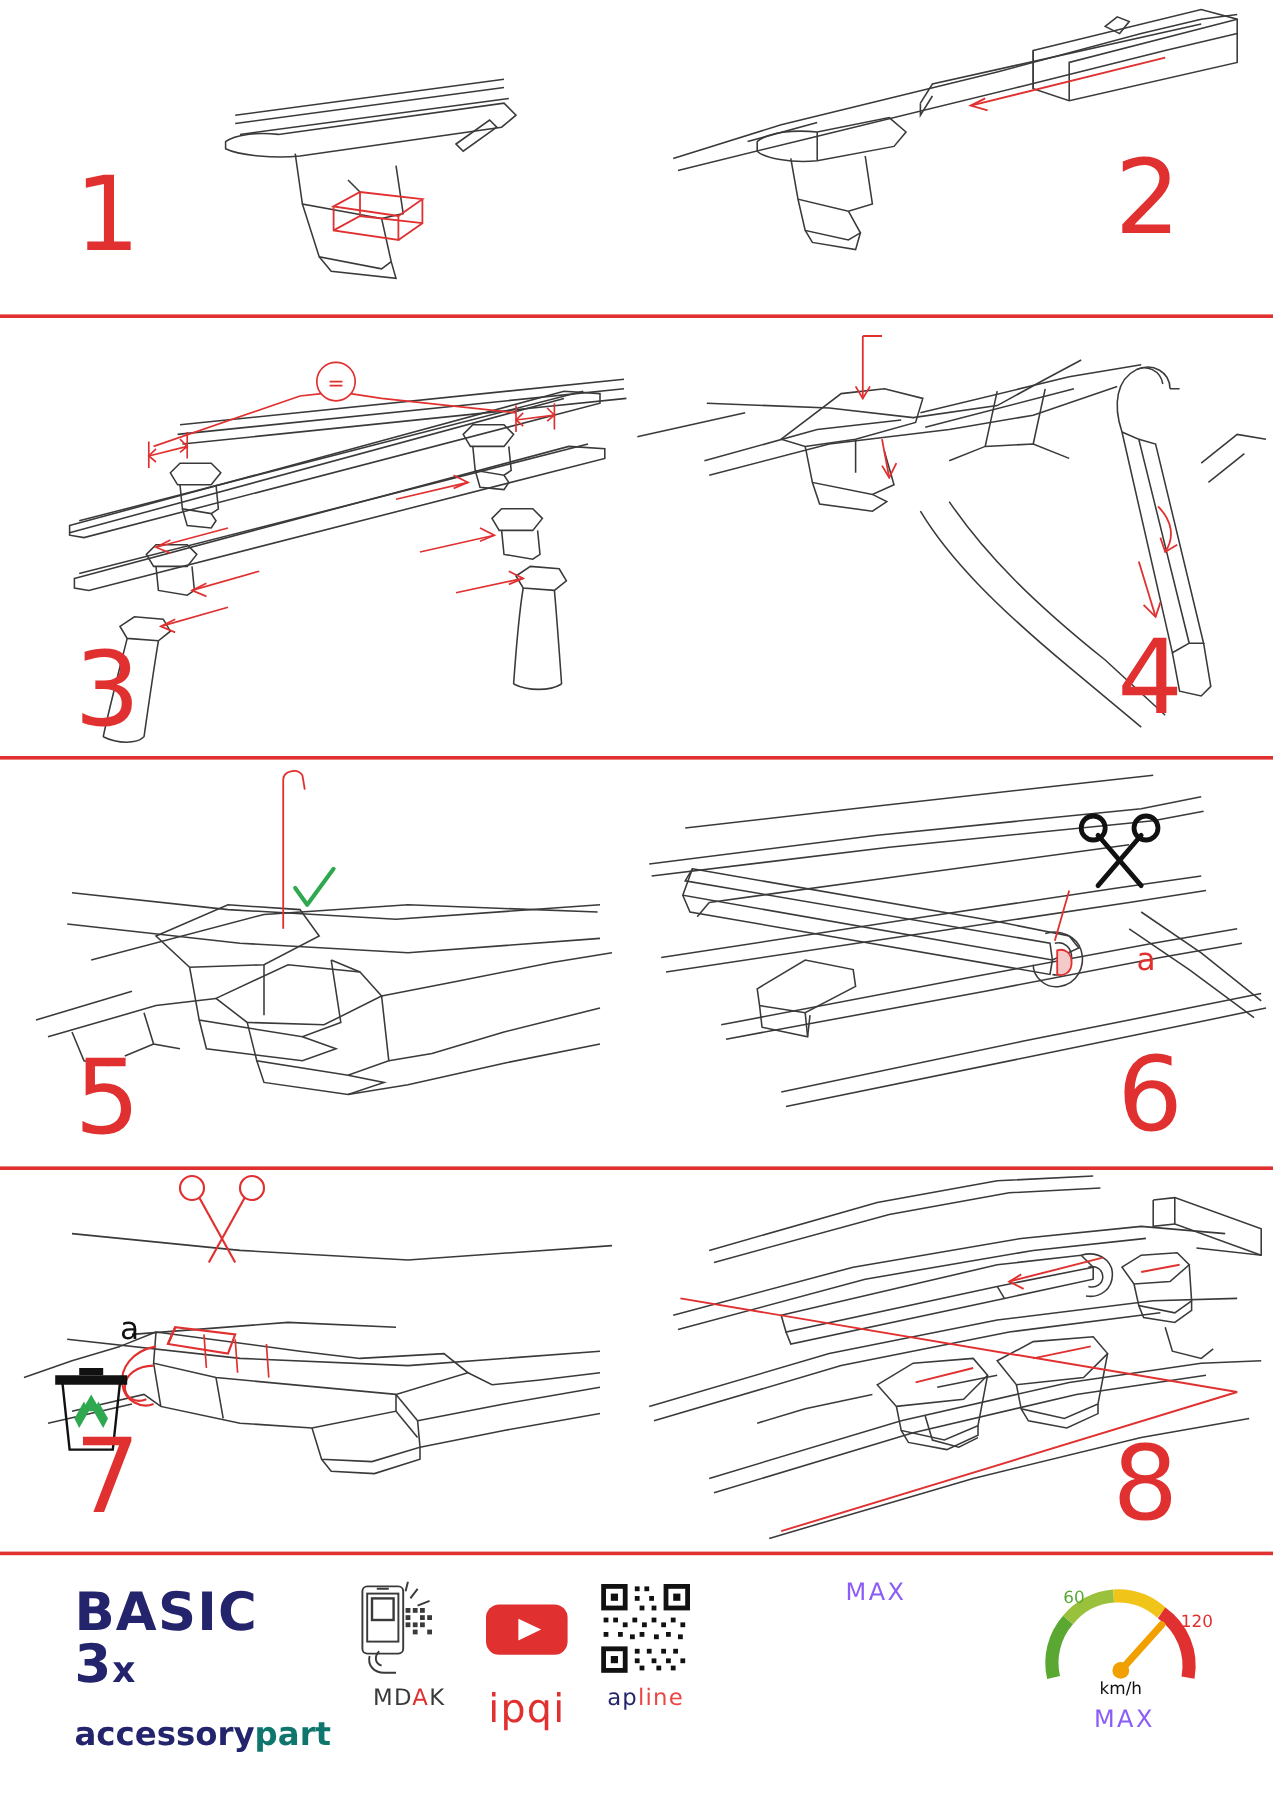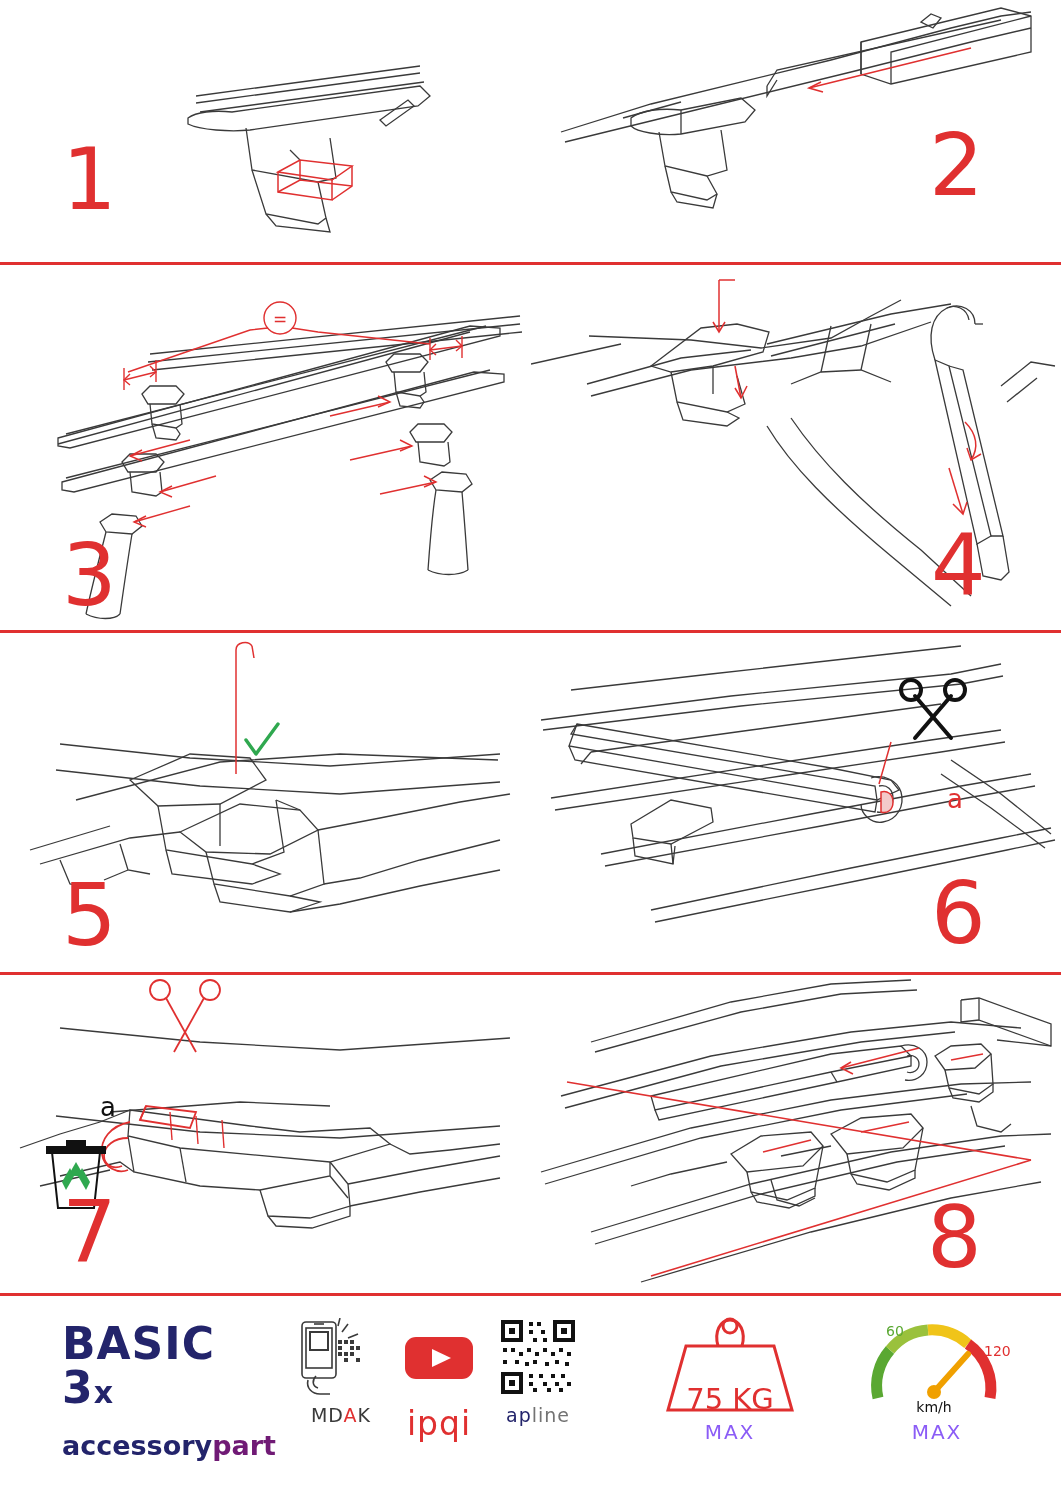--- a/index.html
+++ b/index.html
@@ -90,40 +90,40 @@
     vertical-align: baseline;
   }
   .brand-acc {
     margin-top: 22px;
     font-family: "DejaVu Sans", sans-serif;
     font-weight: bold;
     font-size: 27px;
     line-height: 1;
     color: #23246b;
   }
-  .brand-acc .part { color: #701a75; }
+  .brand-acc .part { color: #0f766e; }
 
   .logo {
     position: absolute;
     text-align: center;
   }
   .logo .cap {
     font-family: "DejaVu Sans", sans-serif;
     font-size: 19px;
     letter-spacing: 1px;
     margin-top: 8px;
   }
   .logo-mdak { left: 286px; top: 22px; width: 110px; }
   .logo-mdak .cap { color: #3a3a3a; }
   .logo-mdak .cap .a { color: #e03030; }
   .logo-ipqi { left: 398px; top: 22px; width: 82px; }
   .logo-ipqi .cap { color: #e03030; font-size: 33px; }
   .logo-apline { left: 478px; top: 22px; width: 120px; }
   .logo-apline .cap { color: #23246b; }
-  .logo-apline .cap .line { color: #737373; }
+  .logo-apline .cap .line { color: #ef4444; }
 
   .icon-phone { height: 78px; }
   .icon-yt { height: 78px; display:flex; align-items:center; justify-content:center; }
   .icon-qr { height: 78px; display:flex; align-items:center; justify-content:center; }
 
   .maxblock {
     position: absolute;
     text-align: center;
   }
   .maxblock .cap {
@@ -618,28 +618,20 @@
             <rect x="34" y="70" width="4" height="4"></rect>
               <rect x="48" y="70" width="4" height="4"></rect>
             <rect x="60" y="70" width="4" height="4"></rect>
           </g>
         </svg>
       </div>
       <div class="cap"><span>ap</span><span class="line">line</span></div>
     </div>
 
     <div class="maxblock max-weight">
-      <div style="position:relative; height:106px;">
-        <svg viewBox="0 0 180 106" width="180" height="106">
-          <path d="M46,36 L134,36 L152,100 L28,100 Z" fill="none" stroke="#e03030" stroke-width="3"></path>
-          <path d="M78,36 C74,22 80,10 90,10 C100,10 106,22 102,36" fill="none" stroke="#e03030" stroke-width="3"></path>
-          <circle cx="90" cy="16" r="7" fill="none" stroke="#e03030" stroke-width="3"></circle>
-        </svg>
-        <div class="weight-label">75 KG</div>
-      </div>
       <div class="cap">MAX</div>
     </div>
 
     <div class="maxblock max-speed">
       <div style="position:relative; height:106px;text-align:center;">
         <svg viewBox="0 0 190 106" width="190" height="106">
           <g fill="none" stroke-width="11" stroke-linecap="butt">
             <path d="M36,88 A54,54 0 0 1 48,40" stroke="#5aa832"></path>
             <path d="M48,40 A54,54 0 0 1 86,20" stroke="#9ac13c"></path>
             <path d="M86,20 A54,54 0 0 1 126,34" stroke="#f0c419"></path>

